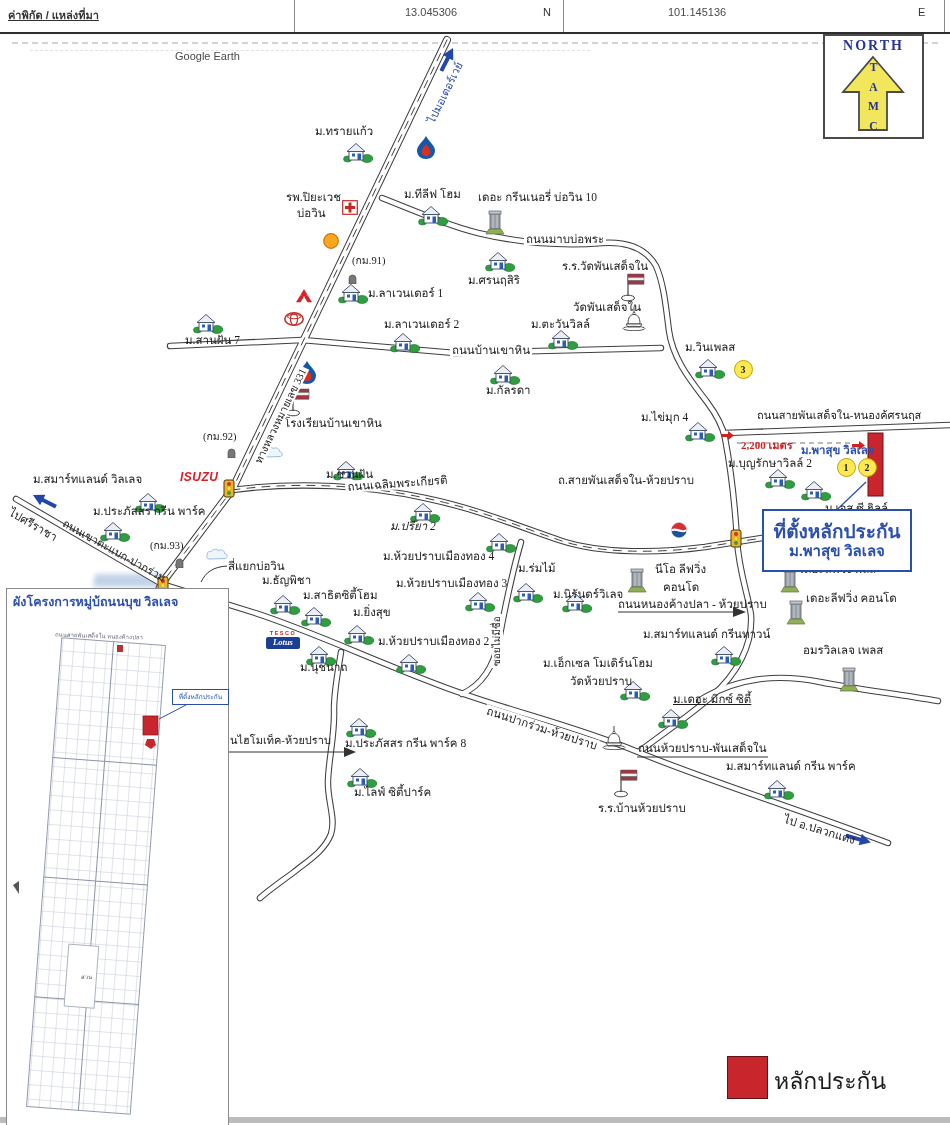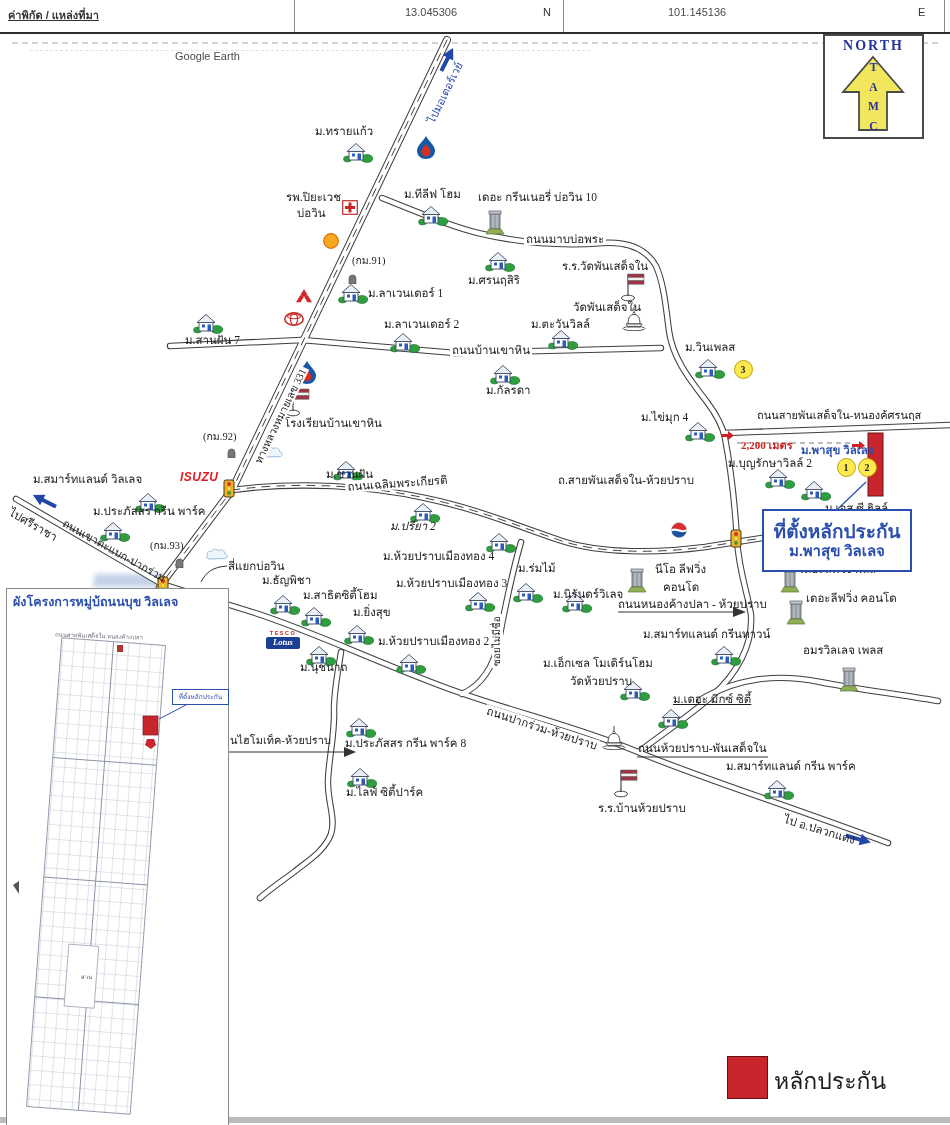--- a/index.html
+++ b/index.html
@@ -619,21 +619,21 @@
       <div class="lbl" style="left: 800px; top: 563px;">เดอะลีฟวิ่ง พลัส</div>
       <div class="lbl" style="left: 806px; top: 592px;">เดอะลีฟวิ่ง คอนโด</div>
       <div class="lbl" style="left: 618px; top: 598px;">ถนนหนองค้างปลา - ห้วยปราบ</div>
       <div class="lbl" style="left: 643px; top: 628px;">ม.สมาร์ทแลนด์ กรีนทาวน์</div>
       <div class="lbl" style="left: 803px; top: 644px;">อมรวิลเลจ เพลส</div>
       <div class="lbl" style="left: 543px; top: 657px;">ม.เอ็กเซล โมเดิร์นโฮม</div>
       <div class="lbl" style="left: 300px; top: 661px;">ม.นุชนาถ</div>
       <div class="lbl bg" style="left: 487px; top: 704px; transform: rotate(18deg);">ถนนปากร่วม-ห้วยปราบ</div>
       <div class="lbl" style="left: 345px; top: 737px;">ม.ประภัสสร กรีน พาร์ค 8</div>
       <div class="lbl" style="left: 230px; top: 735px; font-size: 11px;">นไฮโมเท็ค-ห้วยปราบ</div>
-      <div class="lbl" style="left: 346px; top: 786px;">ม.ไลฟ์ ซิตี้ปาร์ค</div>
+      <div class="lbl" style="left: 354px; top: 786px;">ม.ไลฟ์ ซิตี้ปาร์ค</div>
       <div class="lbl" style="left: 673px; top: 693px; text-decoration: underline;">ม.เดอะ มิกซ์ ซิตี้</div>
       <div class="lbl" style="left: 570px; top: 675px;">วัดห้วยปราบ</div>
       <div class="lbl" style="left: 638px; top: 742px;">ถนนห้วยปราบ-พันเสด็จใน</div>
       <div class="lbl" style="left: 726px; top: 760px;">ม.สมาร์ทแลนด์ กรีน พาร์ค</div>
       <div class="lbl" style="left: 598px; top: 802px;">ร.ร.บ้านห้วยปราบ</div>
       <div class="lbl" style="left: 786px; top: 813px; transform: rotate(17deg);">ไป อ.ปลวกแดง</div>
     </div>
 
   <div class="tbox">
     <div class="l1">ที่ตั้งหลักประกัน</div>

